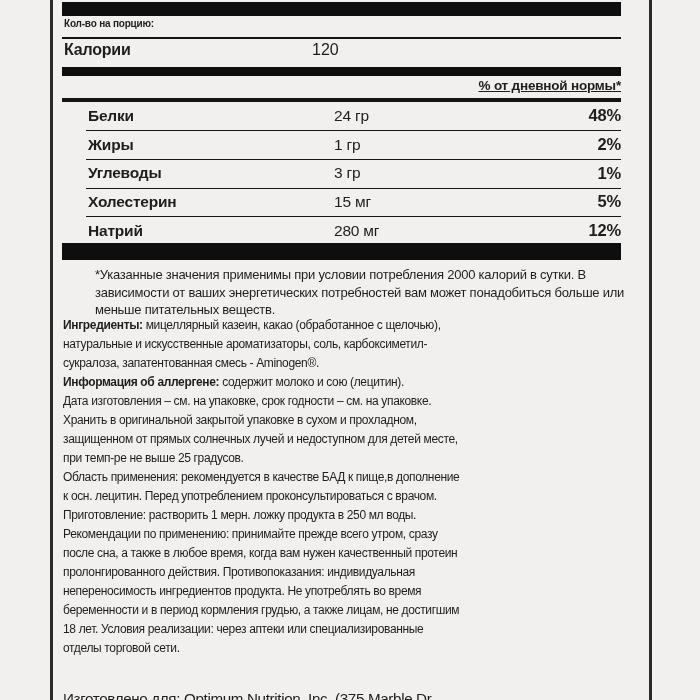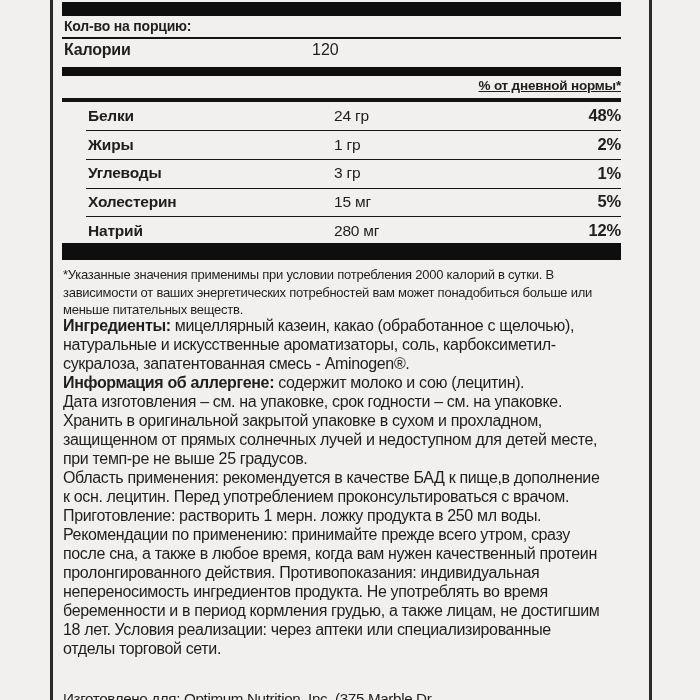--- a/index.html
+++ b/index.html
@@ -14,34 +14,34 @@
   .edge-line{position:absolute;top:0;bottom:0;width:2.5px;background:#2a2a2a;}
   .edge-left{left:50px;}
   .edge-right{left:649px;}
   .content{position:absolute;left:62px;top:0;width:559px;height:700px;}
   .bar{position:absolute;left:0;right:0;background:#0e0e0e;}
   .bar-top{top:2px;height:14px;}
   .bar-under-cal{top:67px;height:9px;}
   .rule-thin{position:absolute;left:0;right:0;height:2px;background:#141414;}
   .rule-serving{top:37px;}
   .rule-dv{top:98px;height:3.5px;}
-  .serving-header{position:absolute;left:2px;top:18px;font-size:14px;font-weight:700;letter-spacing:-0.2px;white-space:nowrap;}
+  .serving-header{position:absolute;left:2px;top:18px;font-size:10px;font-weight:700;letter-spacing:-0.2px;white-space:nowrap;}
   .cal-row{position:absolute;left:2px;right:1px;top:41px;font-size:16px;white-space:nowrap;}
   .cal-name{font-weight:700;letter-spacing:-0.2px;}
   .cal-value{position:absolute;left:248px;font-weight:400;}
   .dv-header{position:absolute;right:0;top:78px;font-size:13.5px;font-weight:700;letter-spacing:-0.2px;white-space:nowrap;text-decoration:underline;}
   .nutrient-row{position:absolute;left:12px;right:0;height:28.7px;display:flex;align-items:center;font-size:15.5px;white-space:nowrap;margin-left:12px;}
   .nutrient-row.sep{border-bottom:1.8px solid #161616;}
   .n-name{position:absolute;left:2px;font-weight:700;letter-spacing:-0.2px;}
   .n-amount{position:absolute;left:248px;font-weight:400;letter-spacing:-0.2px;}
   .n-dv{position:absolute;right:0;font-weight:700;font-size:16.5px;letter-spacing:-0.2px;}
   .bar-footnote{top:243px;height:17px;}
   .footnote{position:absolute;left:1px;right:0;top:266px;font-size:13px;line-height:17.5px;letter-spacing:-0.25px;}
-  .footnote div{white-space:nowrap;}
-  .bodytext{position:absolute;left:1px;right:0;top:316px;font-size:16px;line-height:19px;letter-spacing:-0.35px;}
+  .footnote div{white-space:nowrap;margin-left:32px;}
+  .bodytext{position:absolute;left:1px;right:0;top:316px;font-size:12px;line-height:19px;letter-spacing:-0.35px;}
   .bodytext .tl{white-space:nowrap;height:19px;}
   .b{font-weight:700;}
   .partial-line{position:absolute;left:1px;top:690px;font-size:15.2px;letter-spacing:-0.35px;white-space:nowrap;}
 </style>
 </head>
 <body>
 
 <div class="photo">
 
   <div class="edge-line edge-left"></div>

